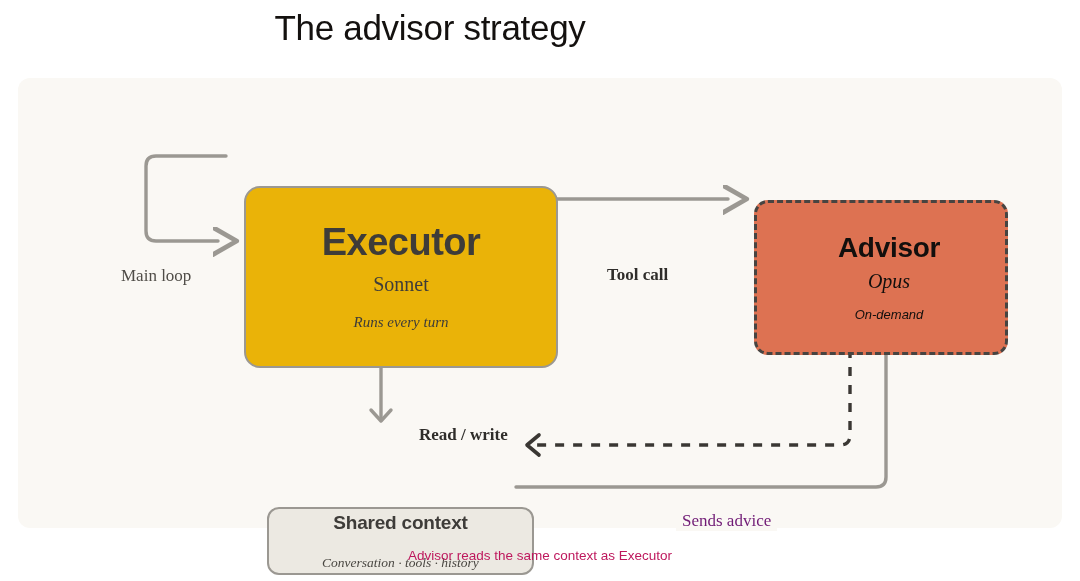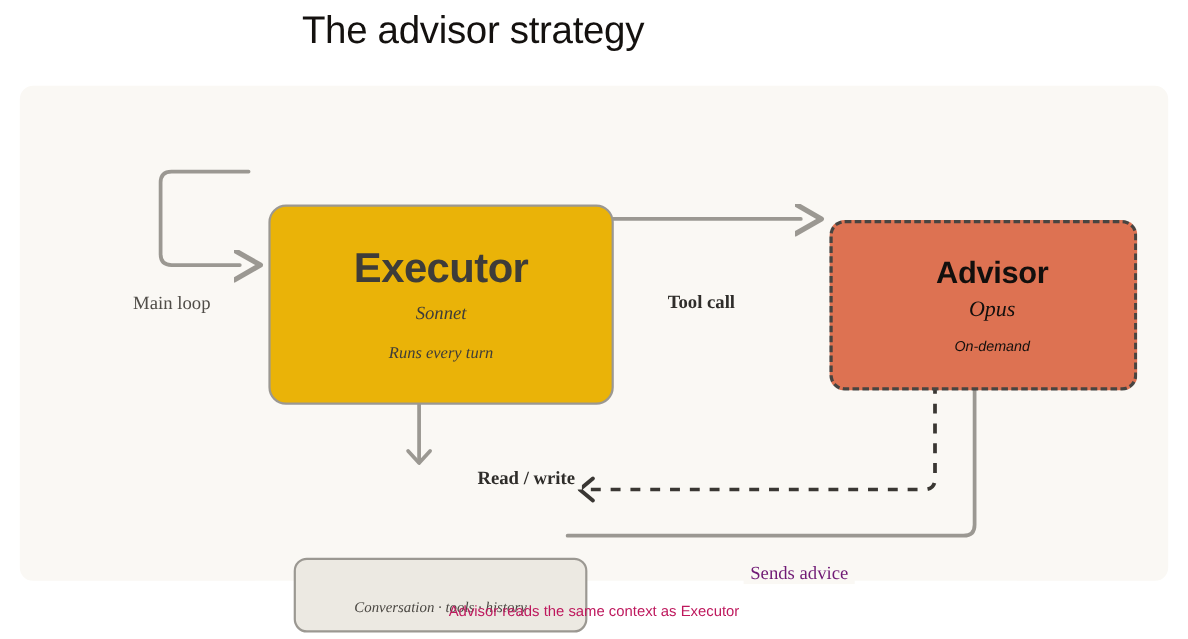--- a/index.html
+++ b/index.html
@@ -55,37 +55,36 @@
   }
   #node-executor .node-title {
     font-size: 38px;
     font-weight: 700;
     color: #3e3c39;
     letter-spacing: -0.5px;
     line-height: 1;
   }
   #node-executor .node-model {
     font-family: "Liberation Serif", serif;
-    font-style: italic;
-    font-size: 17px;
+    font-size: 20px;
     color: #3e3c39;
     margin-top: 12px;
   }
   #node-executor .node-note {
     font-family: "Liberation Serif", serif;
     font-style: italic;
     font-size: 15px;
     color: #3e3c39;
     margin-top: 18px;
   }
   
   #node-advisor {
     left: 736px;
     top: 122px;
-    width: 280px;
+    width: 254px;
     height: 155px;
     background: #dd7252;
     border: 3px dashed #474441;
     border-radius: 14px;
     padding-left: 16px;
   }
   #node-advisor .node-title {
     font-size: 28px;
     font-weight: 700;
     color: #120f0d;
@@ -146,21 +145,21 @@
     color: #504d48;
   }
   #label-tool-call {
     left: 583px;
     top: 187px;
     font-weight: 700;
     font-size: 17px;
     color: #2f2d2a;
   }
   #label-read-write {
-    left: 410px;
+    left: 395px;
     top: 347px;
     font-weight: 700;
     font-size: 17px;
     color: #2f2d2a;
   }
   #label-sends-advice {
     left: 658px;
     top: 433px;
     font-size: 17px;
     color: #701a75;
@@ -237,20 +236,21 @@
     <div class="node-note">Runs every turn</div>
   </div>
 
   <div class="node" id="node-advisor">
     <div class="node-title">Advisor</div>
     <div class="node-model">Opus</div>
     <div class="node-note">On-demand</div>
   </div>
 
   <div class="node" id="node-shared-context">
+    <div class="node-title">Shared context</div>
     <div class="node-note">Conversation · tools · history</div>
   </div>
 
   <div class="edge-label" id="label-main-loop">Main loop</div>
   <div class="edge-label" id="label-tool-call">Tool call</div>
   <div class="edge-label" id="label-read-write">Read / write</div>
   <div class="edge-label" id="label-sends-advice">Sends advice</div>
 
 </div>
 

